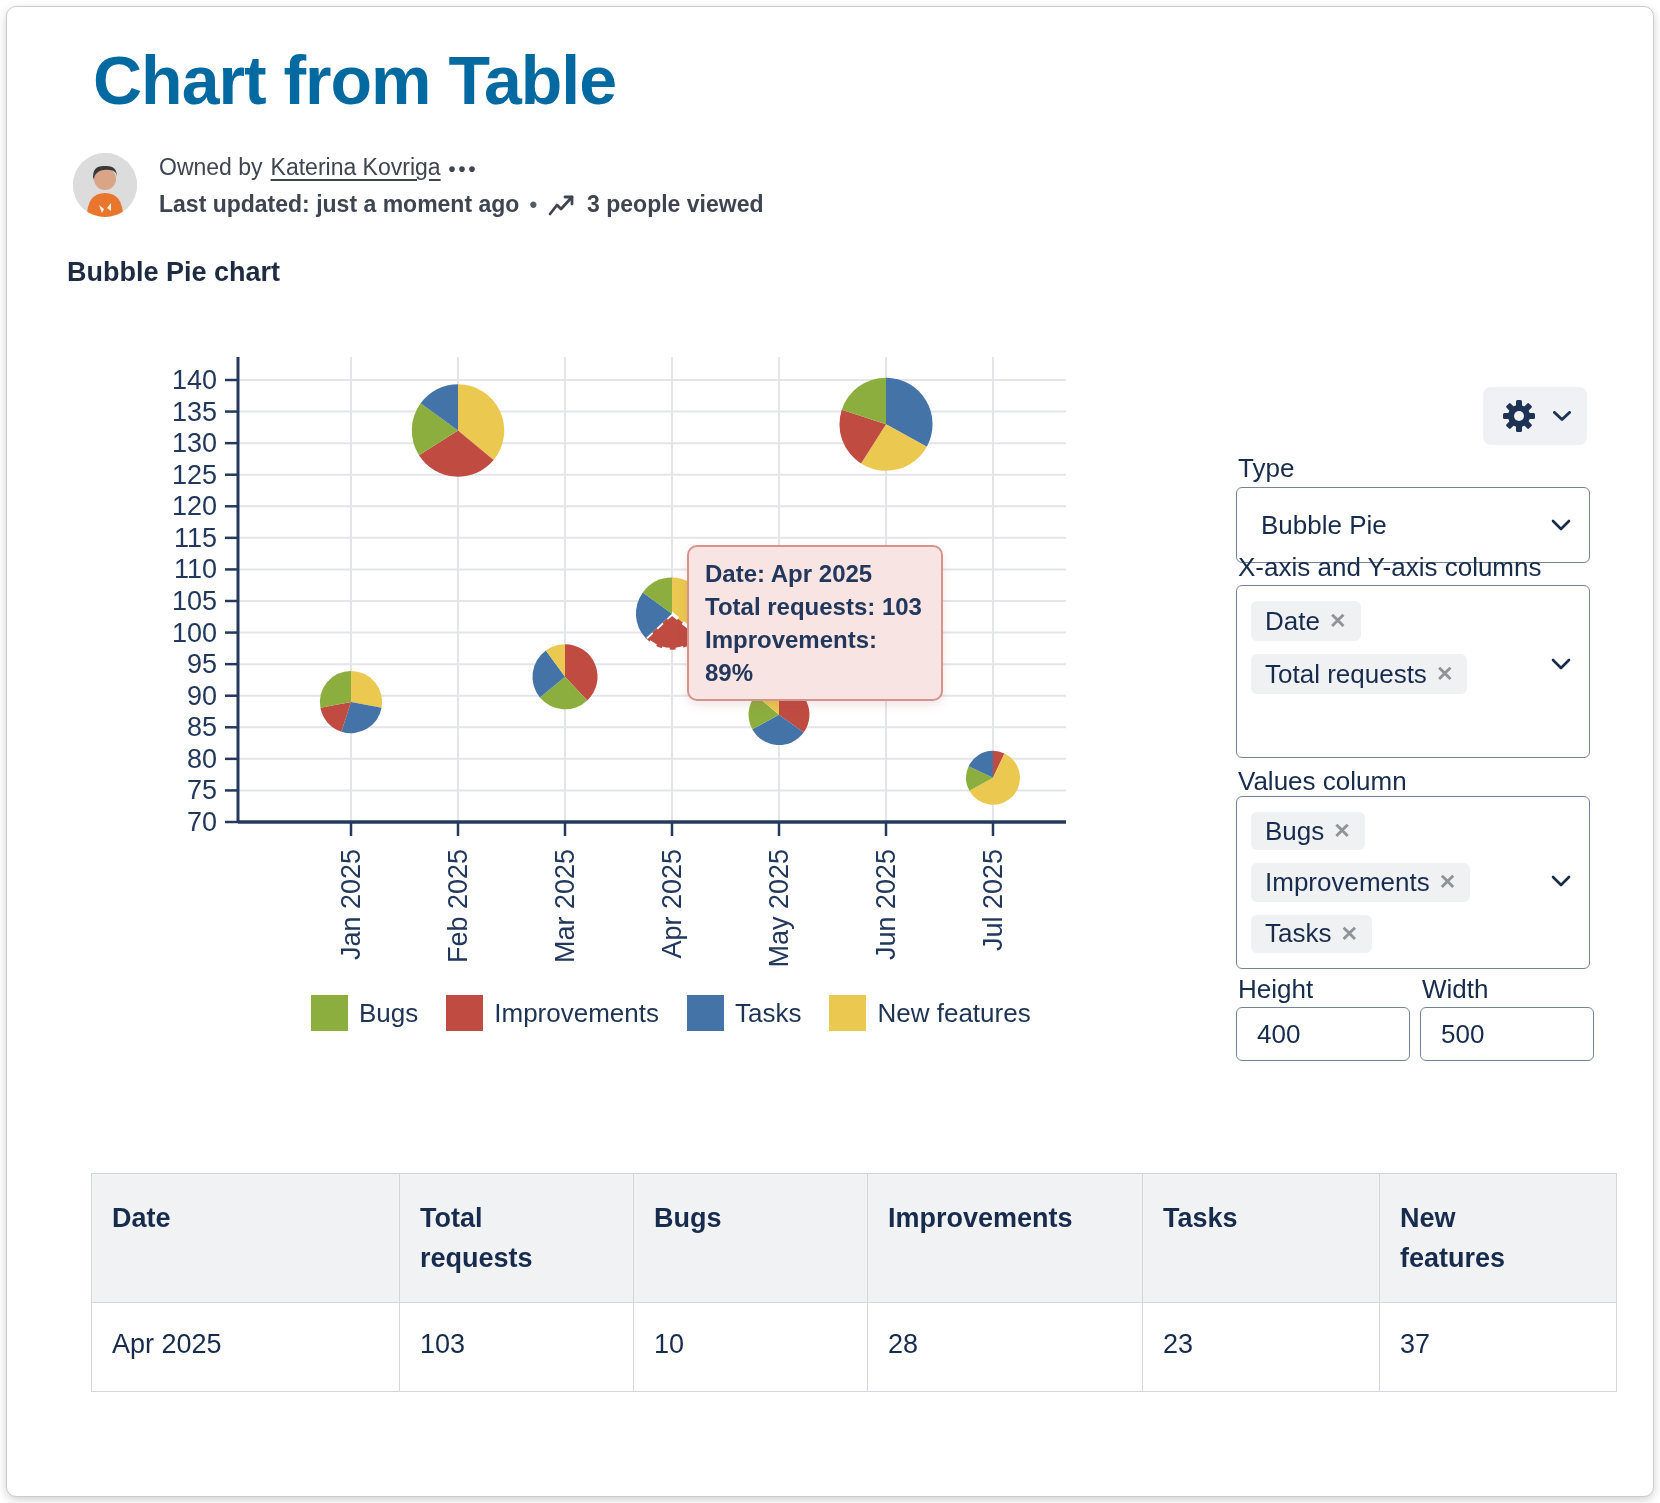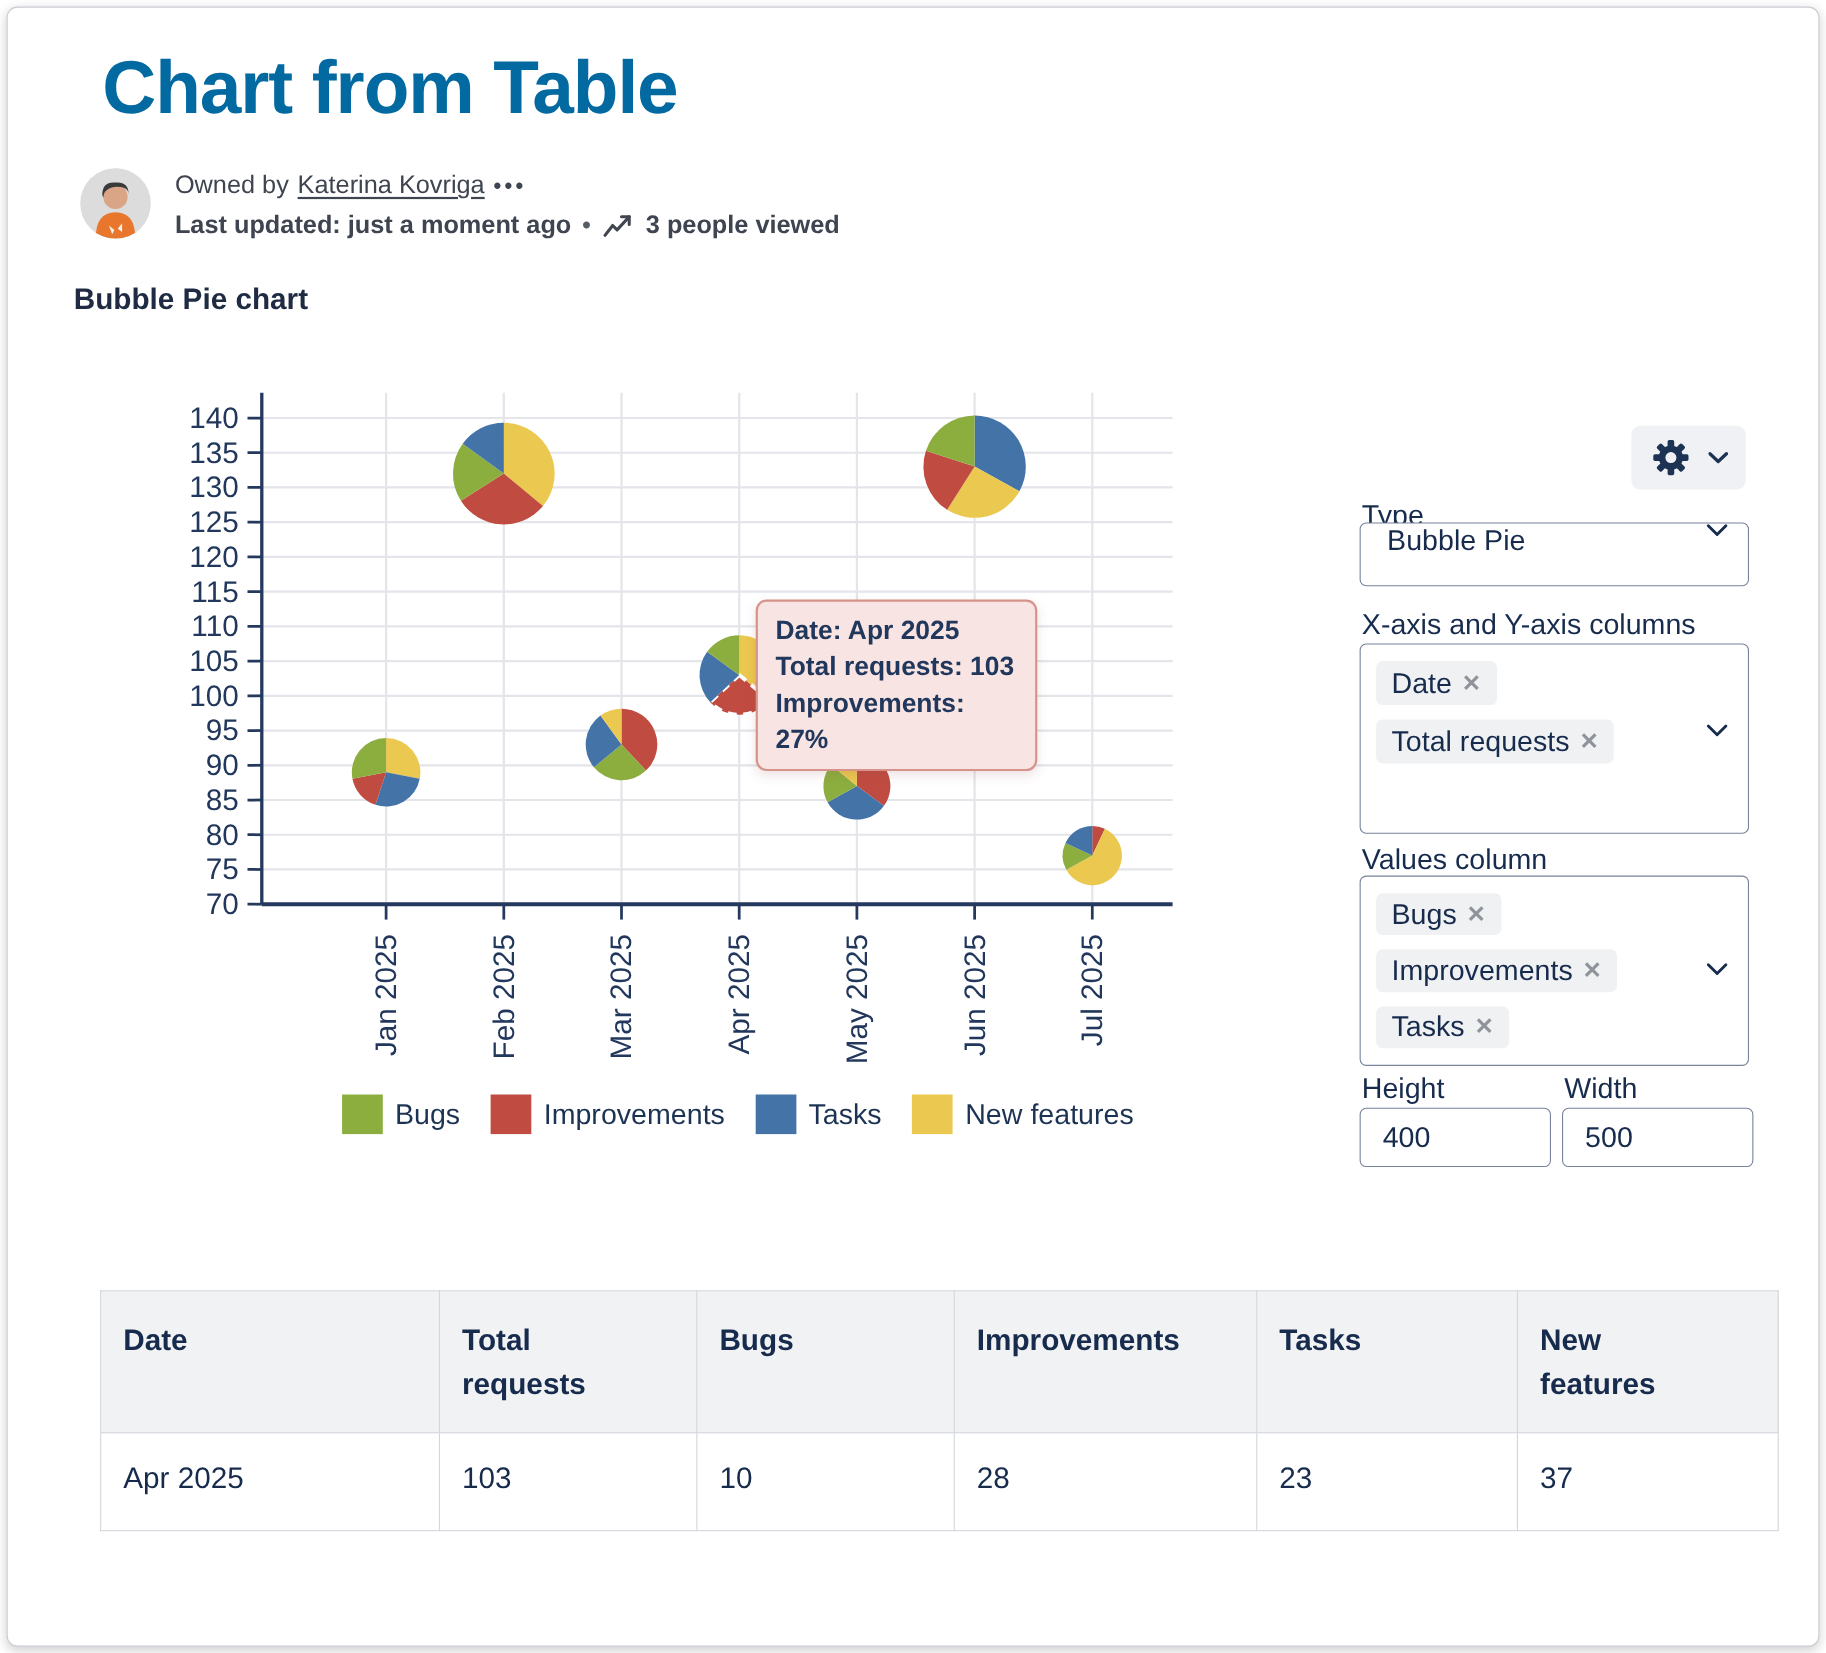--- a/index.html
+++ b/index.html
@@ -35,21 +35,21 @@
 
   .legend { left:304px; top:988px; display:flex; align-items:center; gap:28px; }
   .legend-item { display:flex; align-items:center; gap:11px; font-size:26px; color:#1d3354; }
   .legend-swatch { width:37px; height:36px; display:inline-block; }
 
   
   .gear-btn { left:1476px; top:380px; width:104px; height:58px; background:#f0f1f4; border-radius:8px;
               display:flex; align-items:center; justify-content:center; gap:14px; cursor:pointer; }
   .field-label { font-size:26px; color:#172b4d; }
   .box { border:1.5px solid #77839a; border-radius:6px; background:#fff; position:absolute; }
-  .select-box { left:1229px; top:468px; width:354px; height:58px; display:flex; align-items:flex-start; }
+  .select-box { left:1229px; top:480px; width:354px; height:76px; display:flex; align-items:center; }
   .select-box .val { margin-left:24px; font-size:26px; color:#172b4d; }
   .box .chev { position:absolute; right:18px; }
   .multi-box { width:354px; height:173px; padding:15px 14px; display:flex; flex-direction:column; gap:13px; align-items:flex-start; }
   .pill { background:#f0f1f3; border-radius:6px; height:40px; display:flex; align-items:center; gap:9px;
           padding:0 14px; font-size:26px; color:#172b4d; }
   .pill .x { color:#8f949b; font-size:21px; font-weight:700; cursor:pointer; }
   .num-input { width:174px; height:54px; display:flex; align-items:center;text-align:center; }
   .num-input .val { margin-left:20px; font-size:26px; color:#172b4d; }
 
   
@@ -191,21 +191,21 @@
         <path d="M 735 87.19999999999999 L 710.0572626937277 126.50346493211879 A 46.55 46.55 0 0 1 690.7283191664606 72.8152589118462 Z" fill="#c04b41"></path>
         <path d="M 735 87.19999999999999 L 690.7283191664606 72.8152589118462 A 46.55 46.55 0 0 1 735 40.64999999999999 Z" fill="#8cae3f"></path>
         <path d="M 842 440.8 L 842 413.85 A 26.95 26.95 0 0 1 853.4747519076788 416.41491093604077 Z" fill="#c04b41"></path>
         <path d="M 842 440.8 L 853.4747519076788 416.41491093604077 A 26.95 26.95 0 1 1 818.3835349728179 453.78326151704124 Z" fill="#ebc84f"></path>
         <path d="M 842 440.8 L 818.3835349728179 453.78326151704124 A 26.95 26.95 0 0 1 817.6149109360408 429.3252480923213 Z" fill="#8cae3f"></path>
         <path d="M 842 440.8 L 817.6149109360408 429.3252480923213 A 26.95 26.95 0 0 1 842 413.85 Z" fill="#4473a8"></path>
       </svg>
     <div class="tooltip" id="chart-tooltip">
         <div>Date: Apr 2025</div>
         <div>Total requests: 103</div>
-        <div>Improvements: 27%</div>
+        <div>Improvements: 89%</div>
       </div>
   </div>
 
   <div class="abs legend" id="legend">
       <div class="legend-item">
         <span class="legend-swatch" style="background: rgb(140, 174, 63);"></span>
         <span>Bugs</span>
       </div>
       <div class="legend-item">
         <span class="legend-swatch" style="background: rgb(192, 75, 65);"></span>

